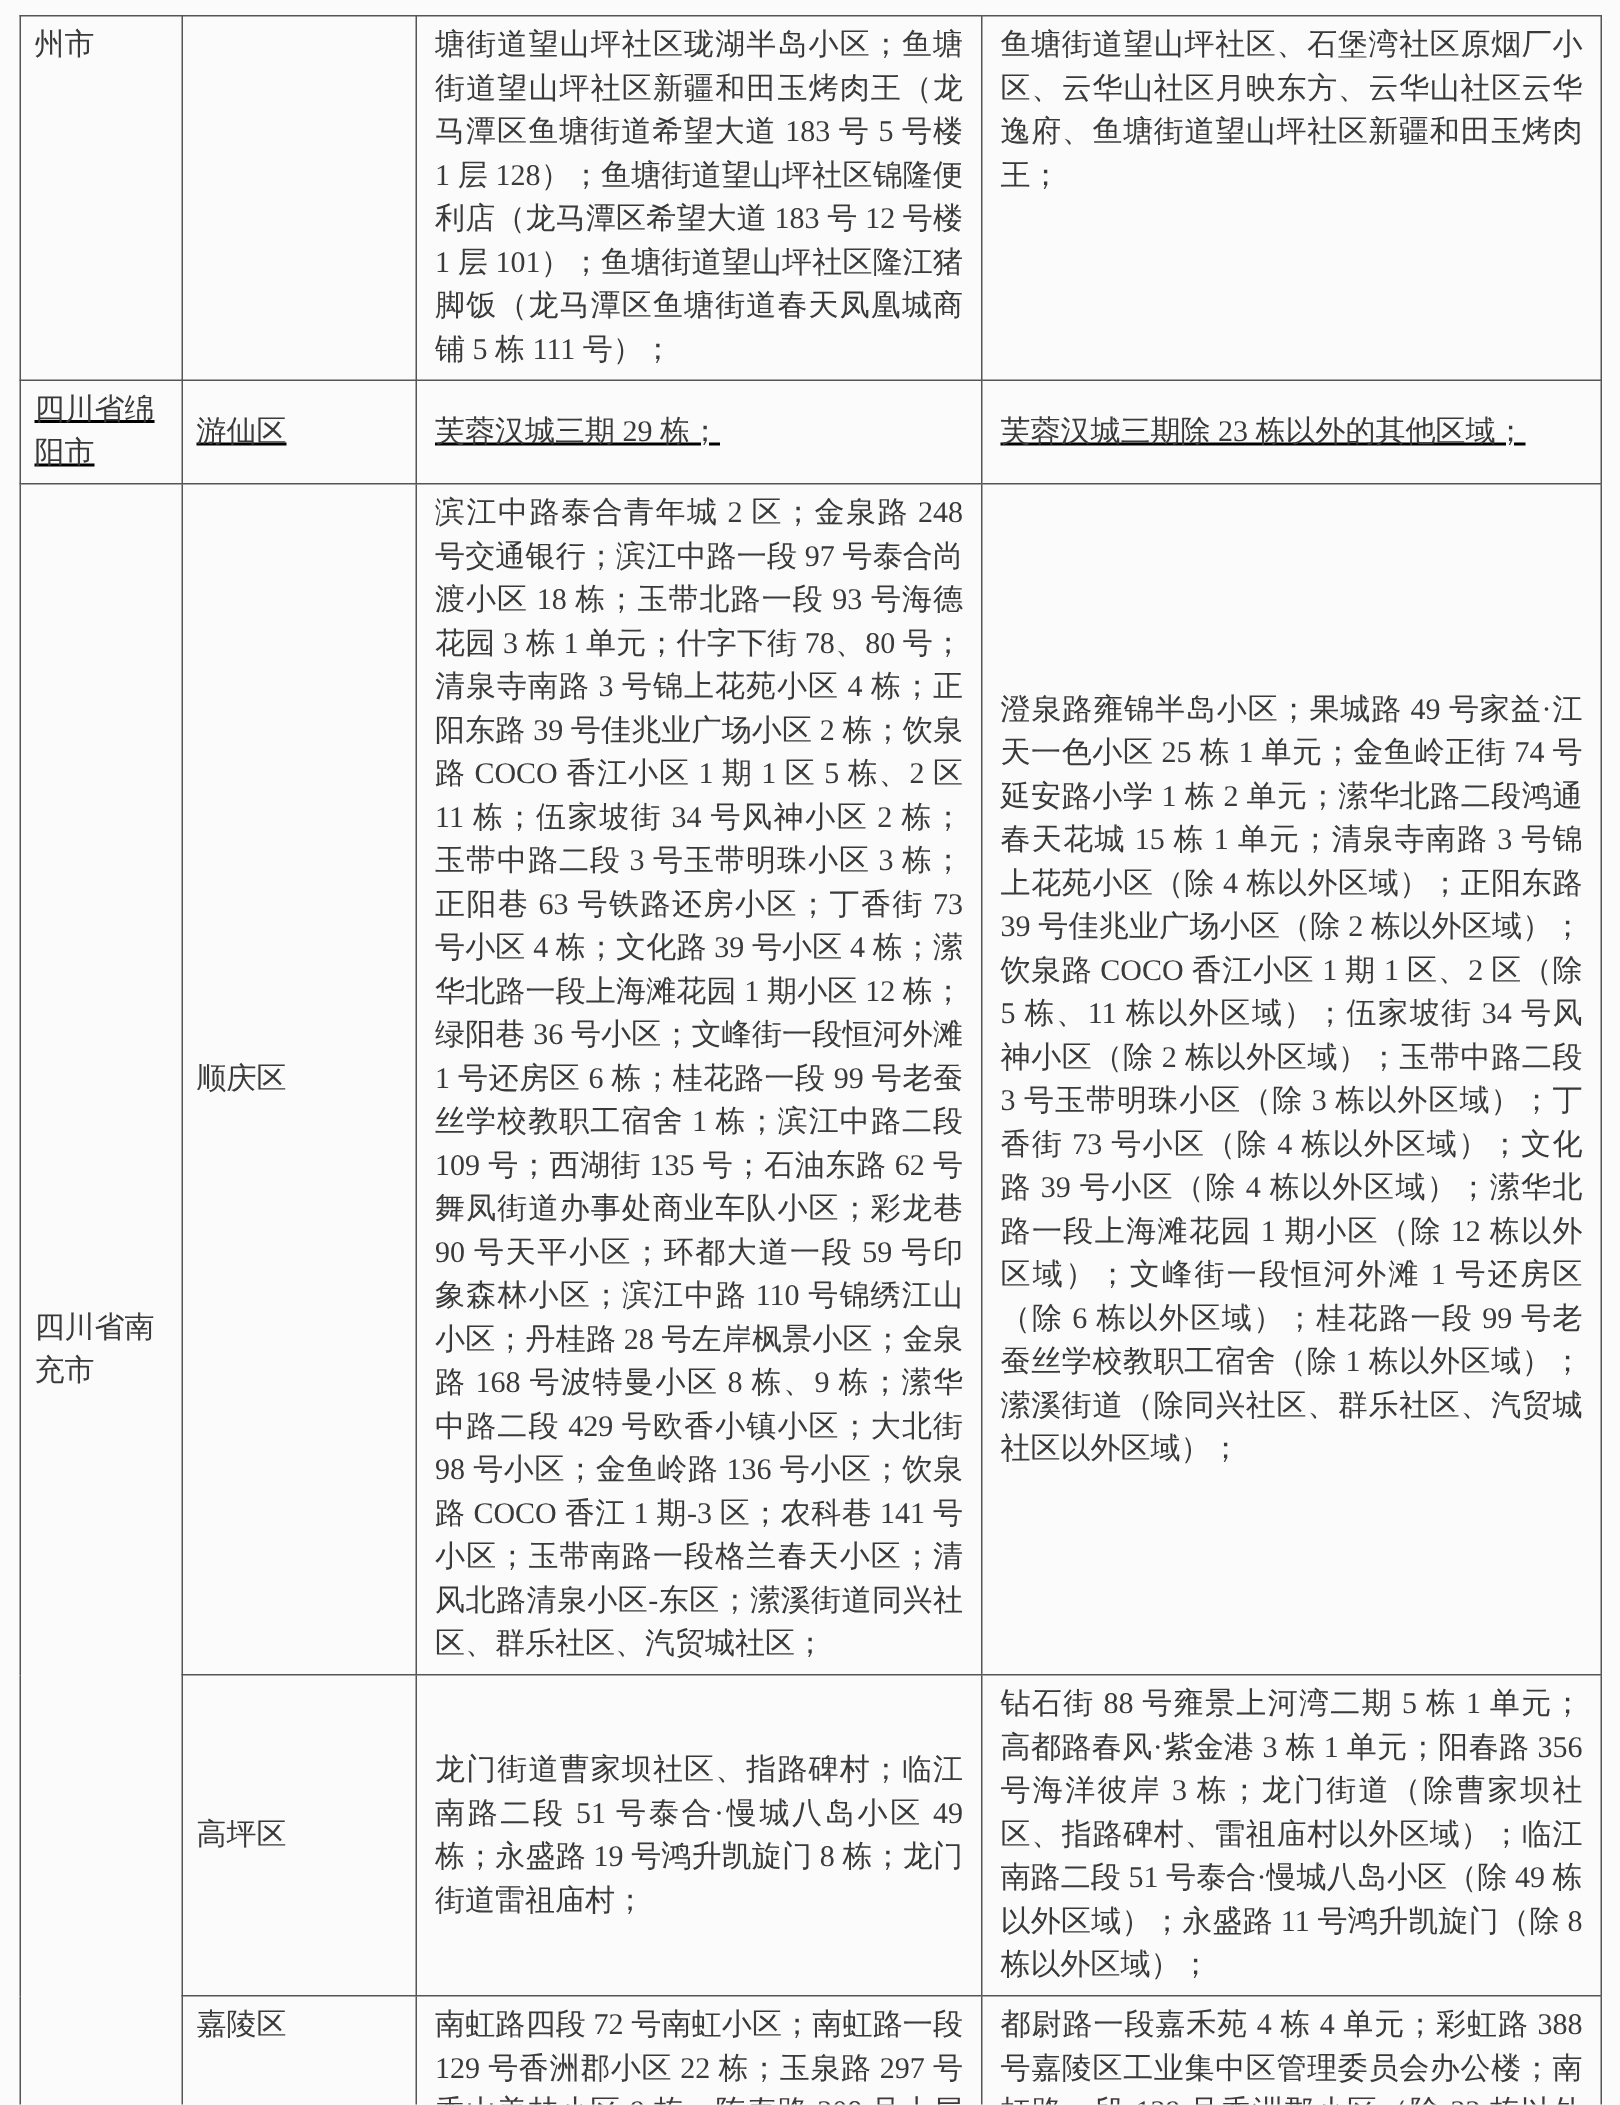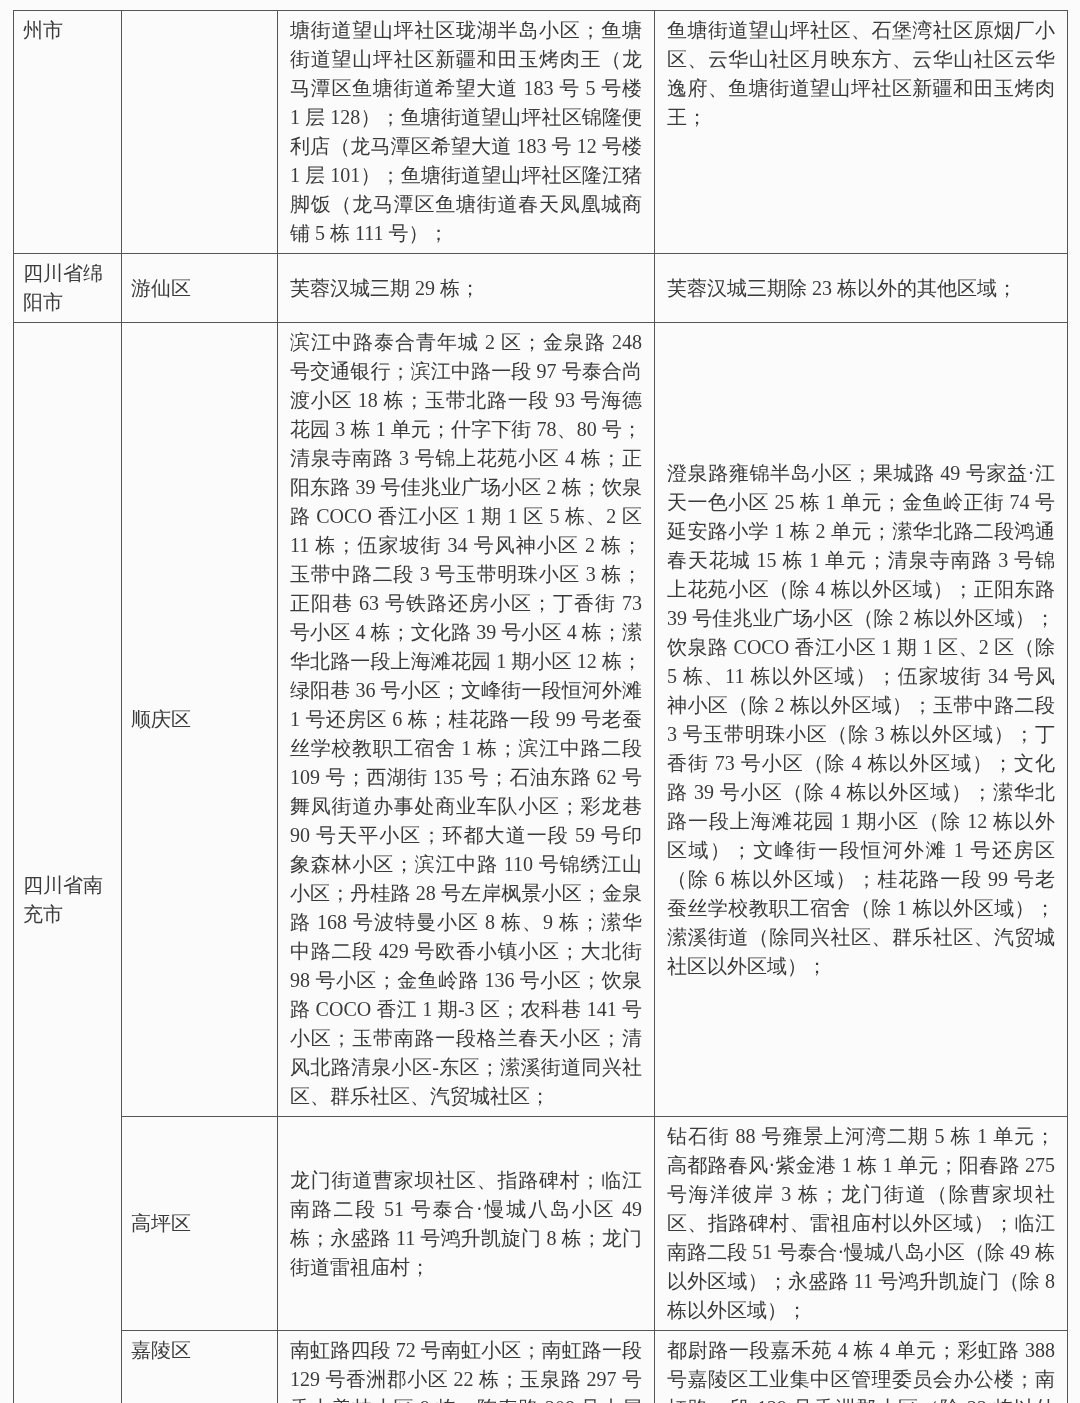--- a/index.html
+++ b/index.html
@@ -30,21 +30,21 @@
     color:#3a3a3a;
     font-size:20px;
     line-height:29px;
     vertical-align:middle;
     overflow:hidden;
     word-break:break-all;
   }
   td.lbl{padding:5px 0 5px 9px;text-align:left;}
   td.areas{padding:5px 12px;text-align:justify;}
   tr.r0{height:236px;}
-  tr.r1{height:62px;}
+  tr.r1{height:62px;text-decoration:underline;}
   tr.r2{height:750px;}
   tr.r3{height:181px;}
   tr.r4{height:140px;}
   td.top{vertical-align:top;}
   tr.r4 td .clip{max-height:136px;overflow:hidden;}
 </style>
 </head>
 <body>
 
 <div class="page">
@@ -69,22 +69,22 @@
         <td class="areas">芙蓉汉城三期除 23 栋以外的其他区域；</td>
       </tr>
       <tr class="r2">
         <td class="lbl" rowspan="3">四川省南充市</td>
         <td class="lbl">顺庆区</td>
         <td class="areas">滨江中路泰合青年城 2 区；金泉路 248 号交通银行；滨江中路一段 97 号泰合尚渡小区 18 栋；玉带北路一段 93 号海德花园 3 栋 1 单元；什字下街 78、80 号；清泉寺南路 3 号锦上花苑小区 4 栋；正阳东路 39 号佳兆业广场小区 2 栋；饮泉路 COCO 香江小区 1 期 1 区 5 栋、2 区 11 栋；伍家坡街 34 号风神小区 2 栋；玉带中路二段 3 号玉带明珠小区 3 栋；正阳巷 63 号铁路还房小区；丁香街 73 号小区 4 栋；文化路 39 号小区 4 栋；潆华北路一段上海滩花园 1 期小区 12 栋；绿阳巷 36 号小区；文峰街一段恒河外滩 1 号还房区 6 栋；桂花路一段 99 号老蚕丝学校教职工宿舍 1 栋；滨江中路二段 109 号；西湖街 135 号；石油东路 62 号舞凤街道办事处商业车队小区；彩龙巷 90 号天平小区；环都大道一段 59 号印象森林小区；滨江中路 110 号锦绣江山小区；丹桂路 28 号左岸枫景小区；金泉路 168 号波特曼小区 8 栋、9 栋；潆华中路二段 429 号欧香小镇小区；大北街 98 号小区；金鱼岭路 136 号小区；饮泉路 COCO 香江 1 期-3 区；农科巷 141 号小区；玉带南路一段格兰春天小区；清风北路清泉小区-东区；潆溪街道同兴社区、群乐社区、汽贸城社区；</td>
         <td class="areas">澄泉路雍锦半岛小区；果城路 49 号家益·江天一色小区 25 栋 1 单元；金鱼岭正街 74 号延安路小学 1 栋 2 单元；潆华北路二段鸿通春天花城 15 栋 1 单元；清泉寺南路 3 号锦上花苑小区（除 4 栋以外区域）；正阳东路 39 号佳兆业广场小区（除 2 栋以外区域）；饮泉路 COCO 香江小区 1 期 1 区、2 区（除 5 栋、11 栋以外区域）；伍家坡街 34 号风神小区（除 2 栋以外区域）；玉带中路二段 3 号玉带明珠小区（除 3 栋以外区域）；丁香街 73 号小区（除 4 栋以外区域）；文化路 39 号小区（除 4 栋以外区域）；潆华北路一段上海滩花园 1 期小区（除 12 栋以外区域）；文峰街一段恒河外滩 1 号还房区（除 6 栋以外区域）；桂花路一段 99 号老蚕丝学校教职工宿舍（除 1 栋以外区域）；潆溪街道（除同兴社区、群乐社区、汽贸城社区以外区域）；</td>
       </tr>
       <tr class="r3">
         <td class="lbl">高坪区</td>
-        <td class="areas">龙门街道曹家坝社区、指路碑村；临江南路二段 51 号泰合·慢城八岛小区 49 栋；永盛路 11 号鸿升凯旋门 8 栋；龙门街道雷祖庙村；</td>
-        <td class="areas">钻石街 88 号雍景上河湾二期 5 栋 1 单元；高都路春风·紫金港 1 栋 1 单元；阳春路 275 号海洋彼岸 3 栋；龙门街道（除曹家坝社区、指路碑村、雷祖庙村以外区域）；临江南路二段 51 号泰合·慢城八岛小区（除 49 栋以外区域）；永盛路 11 号鸿升凯旋门（除 8 栋以外区域）；</td>
+        <td class="areas">龙门街道曹家坝社区、指路碑村；临江南路二段 51 号泰合·慢城八岛小区 49 栋；永盛路 19 号鸿升凯旋门 8 栋；龙门街道雷祖庙村；</td>
+        <td class="areas">钻石街 88 号雍景上河湾二期 5 栋 1 单元；高都路春风·紫金港 3 栋 1 单元；阳春路 356 号海洋彼岸 3 栋；龙门街道（除曹家坝社区、指路碑村、雷祖庙村以外区域）；临江南路二段 51 号泰合·慢城八岛小区（除 49 栋以外区域）；永盛路 11 号鸿升凯旋门（除 8 栋以外区域）；</td>
       </tr>
       <tr class="r4">
         <td class="lbl top">嘉陵区</td>
         <td class="areas top">
           <div class="clip">南虹路四段 72 号南虹小区；南虹路一段 129 号香洲郡小区 22 栋；玉泉路 297 号香山美林小区 9 栋；陈寿路 208 号上层岭地小区 3 栋 3 单元；紫府路三段 128 号紫府小区；茶盘路 1 段 16 号 4 栋；陈寿路 458</div>
         </td>
         <td class="areas top">
           <div class="clip">都尉路一段嘉禾苑 4 栋 4 单元；彩虹路 388 号嘉陵区工业集中区管理委员会办公楼；南虹路一段 129 号香洲郡小区（除 22 栋以外区域）；玉泉路 297 号香山美林小区（除 9 栋以外区域）；陈寿路 208 号上层岭地小区（除 3 栋 3</div>
         </td>
       </tr>

